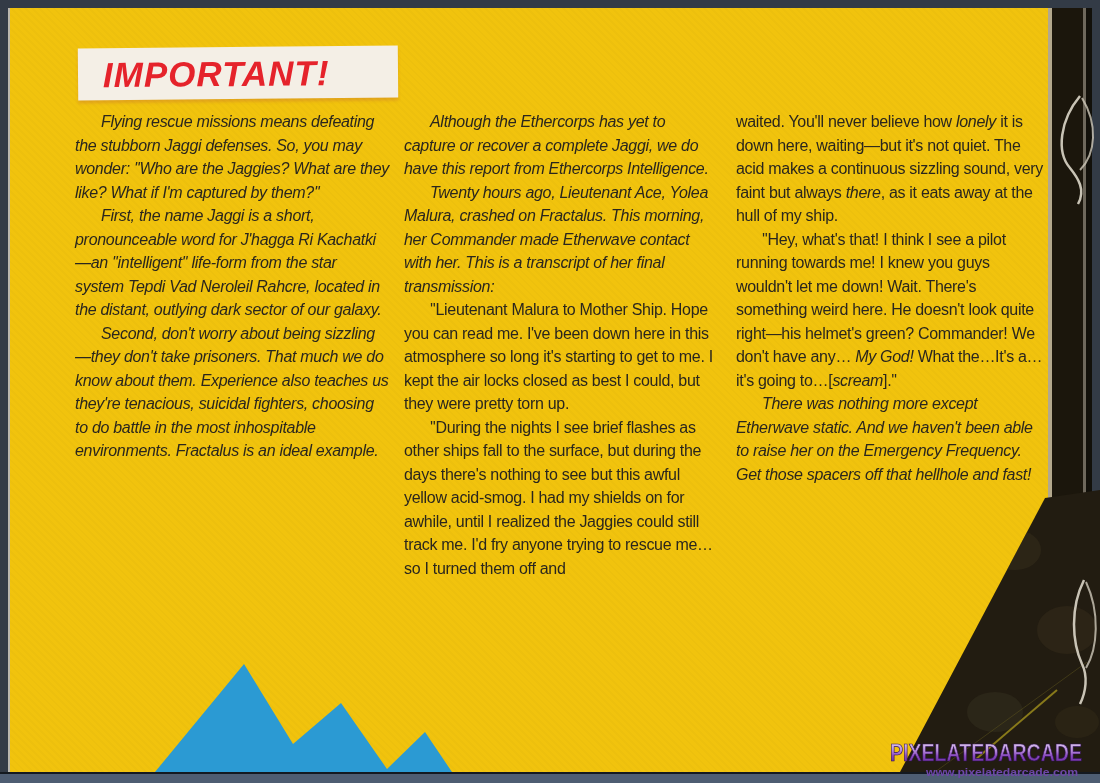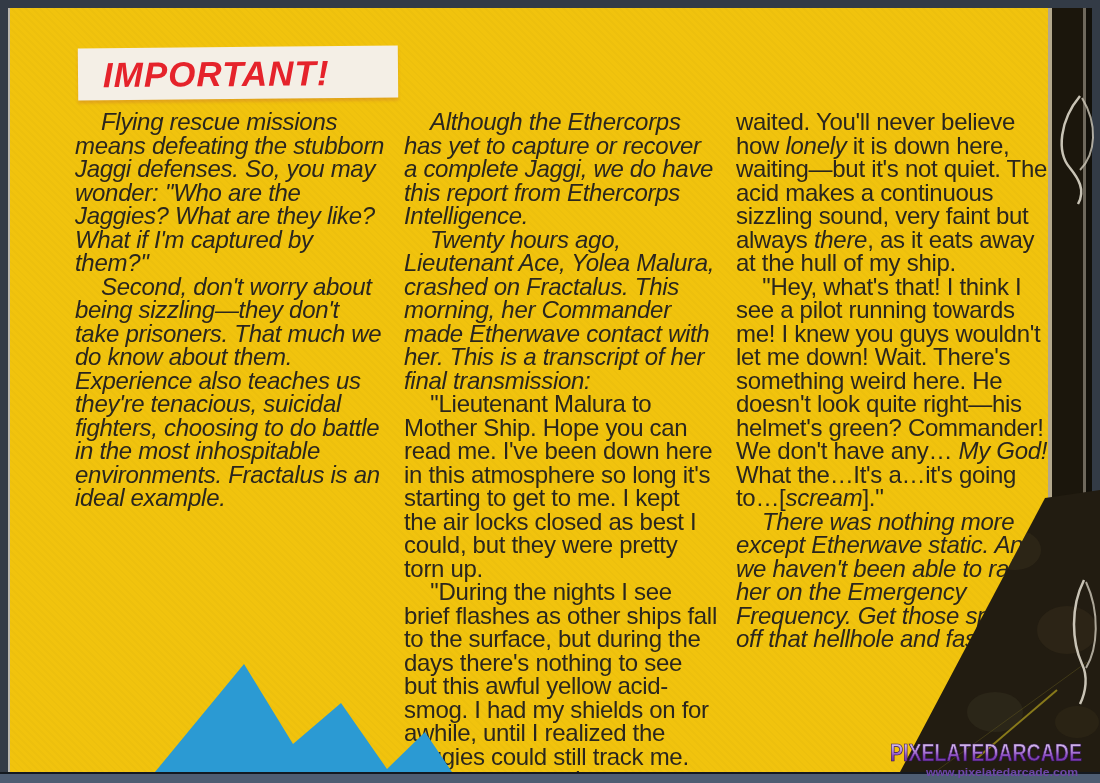--- a/index.html
+++ b/index.html
@@ -27,21 +27,21 @@
     transform:rotate(-0.5deg);
     box-shadow:0 3px 3px rgba(190,90,60,0.28);
   }
   .label span {
     display:block; padding-left:25px; line-height:53px;
     font-size:35px; font-weight:bold; font-style:italic;
     letter-spacing:1px; color:#E5232B;
   }
   .col {
     position:absolute; top:102px; width:314px;
-    font-size:24px; line-height:23.5px; color:#2A261E;
+    font-size:16px; line-height:23.5px; color:#2A261E;
     letter-spacing:-0.3px;
   }
   .col1 { left:65px; }
   .col2 { left:394px; }
   .col3 { left:726px; width:312px; }
   .col p { margin:0; text-indent:26px; }
   .col p.noindent { text-indent:0; }
   .col p.italic { font-style:italic; }
   .col .em { font-style:italic; }
   .mountains { position:absolute; left:135px; top:652px; }
@@ -63,20 +63,21 @@
 <div class="binding"></div>
 
 <div class="page">
 
   <div class="label">
     <span>IMPORTANT!</span>
   </div>
 
   <div class="col col1">
       <p class="italic"><span>Flying rescue missions means defeating the stubborn Jaggi defenses. So, you may wonder: ''Who are the Jaggies? What are they like? What if I'm captured by them?''</span></p>
+      <p class="italic"><span>First, the name Jaggi is a short, pronounceable word for J'hagga Ri Kachatki—an ''intelligent'' life-form from the star system Tepdi Vad Neroleil Rahcre, located in the distant, outlying dark sector of our galaxy.</span></p>
       <p class="italic"><span>Second, don't worry about being sizzling—they don't take prisoners. That much we do know about them. Experience also teaches us they're tenacious, suicidal fighters, choosing to do battle in the most inhospitable environments. Fractalus is an ideal example.</span></p>
     </div>
   <div class="col col2">
       <p class="italic"><span>Although the Ethercorps has yet to capture or recover a complete Jaggi, we do have this report from Ethercorps Intelligence.</span></p>
       <p class="italic"><span>Twenty hours ago, Lieutenant Ace, Yolea Malura, crashed on Fractalus. This morning, her Commander made Etherwave contact with her. This is a transcript of her final transmission:</span></p>
       <p class=""><span>''Lieutenant Malura to Mother Ship. Hope you can read me. I've been down here in this atmosphere so long it's starting to get to me. I kept the air locks closed as best I could, but they were pretty torn up.</span></p>
       <p class=""><span>''During the nights I see brief flashes as other ships fall to the surface, but during the days there's nothing to see but this awful yellow acid-smog. I had my shields on for awhile, until I realized the Jaggies could still track me. I'd fry anyone trying to rescue me…so I turned them off and</span></p>
     </div>
   <div class="col col3">
       <p class=" noindent"><span>waited. You'll never believe how </span><span class="em">lonely</span><span> it is down here, waiting—but it's not quiet. The acid makes a continuous sizzling sound, very faint but always </span><span class="em">there</span><span>, as it eats away at the hull of my ship.</span></p>

